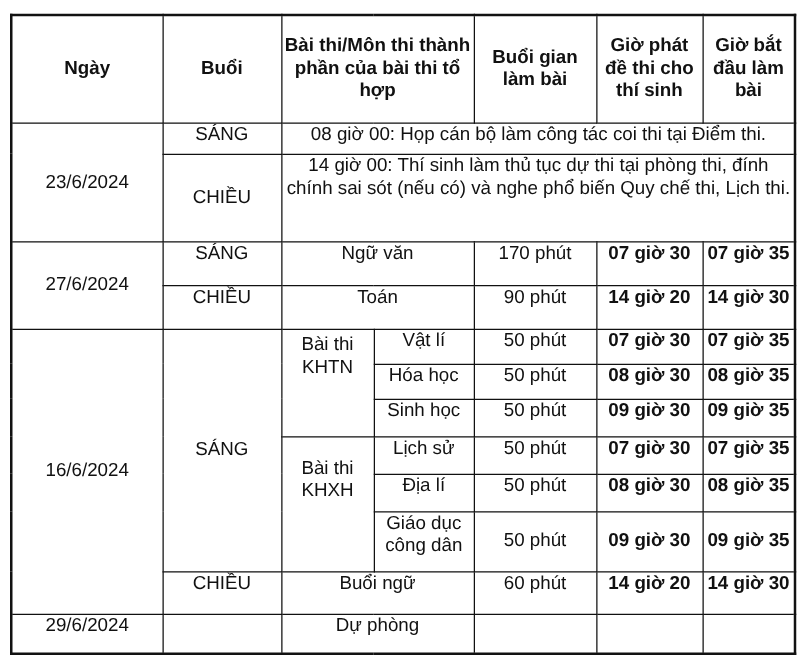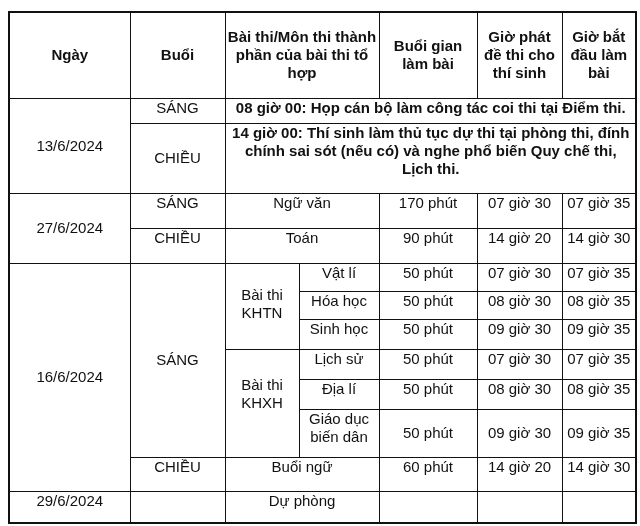--- a/index.html
+++ b/index.html
@@ -9,22 +9,22 @@
     position:absolute; left:8px; top:11px;
     border-collapse:collapse; table-layout:fixed;
     width:627px;
     border:2px solid #111;
   }
   table.sched td, table.sched th {
     border:1.5px solid #111; text-align:center; vertical-align:middle;
     font-size:15px; line-height:18px; padding:0 2px; overflow:hidden;
   }
   table.sched th { font-weight:bold; font-size:15px; line-height:18px; }
-  .bold { font-weight:normal;margin-top:39px; }
-  .left { text-align:center; padding-left:3px !important;font-weight:bold; }
+  .bold { font-weight:bold;margin-top:39px; }
+  .left { text-align:center; padding-left:3px !important; }
   .top { vertical-align:top !important; }
   .nowrap { white-space:nowrap; }
 </style>
 </head>
 <body>
 
 <table class="sched">
   <colgroup>
     <col style="width:121px">
     <col style="width:95px">
@@ -39,21 +39,21 @@
       <tr style="height:86px">
     <th>Ngày</th>
     <th>Buổi</th>
     <th colspan="2">Bài thi/Môn thi thành phần của bài thi tổ hợp</th>
     <th>Buổi gian làm bài</th>
     <th>Giờ phát đề thi cho thí sinh</th>
     <th>Giờ bắt đầu làm bài</th>
   </tr>
 
   <tr style="height:25px">
-    <td rowspan="2">13/6/2024</td>
+    <td rowspan="2">23/6/2024</td>
     <td class="top">SÁNG</td>
     <td colspan="5" class="left top">08 giờ 00: Họp cán bộ làm công tác coi thi tại Điểm thi.</td>
   </tr>
   <tr style="height:70px">
     <td>CHIỀU</td>
     <td colspan="5" class="left top">14 giờ 00: Thí sinh làm thủ tục dự thi tại phòng thi, đính chính sai sót (nếu có) và nghe phổ biến Quy chế thi, Lịch thi.</td>
   </tr>
 
   <tr style="height:35px">
     <td rowspan="2">27/6/2024</td>
@@ -67,54 +67,54 @@
     <td class="top">CHIỀU</td>
     <td colspan="2" class="top">Toán</td>
     <td class="top">90 phút</td>
     <td class="top bold nowrap">14 giờ 20</td>
     <td class="top bold nowrap">14 giờ 30</td>
   </tr>
 
   <tr style="height:28px">
     <td rowspan="7">16/6/2024</td>
     <td rowspan="6">SÁNG</td>
-    <td rowspan="3" class="top" style="padding-top:22px">Bài thi KHTN</td>
+    <td rowspan="3" class="top" style="padding-top:3px">Bài thi KHTN</td>
     <td class="top">Vật lí</td>
     <td class="top">50 phút</td>
     <td class="top bold nowrap">07 giờ 30</td>
     <td class="top bold nowrap">07 giờ 35</td>
   </tr>
   <tr style="height:28px">
     <td class="top">Hóa học</td>
     <td class="top">50 phút</td>
     <td class="top bold nowrap">08 giờ 30</td>
     <td class="top bold nowrap">08 giờ 35</td>
   </tr>
   <tr style="height:30px">
     <td class="top">Sinh học</td>
     <td class="top">50 phút</td>
     <td class="top bold nowrap">09 giờ 30</td>
     <td class="top bold nowrap">09 giờ 35</td>
   </tr>
 
   <tr style="height:30px">
-    <td rowspan="3" class="top" style="padding-top:26px">Bài thi KHXH</td>
+    <td rowspan="3" class="top" style="padding-top:16px">Bài thi KHXH</td>
     <td class="top">Lịch sử</td>
     <td class="top">50 phút</td>
     <td class="top bold nowrap">07 giờ 30</td>
     <td class="top bold nowrap">07 giờ 35</td>
   </tr>
   <tr style="height:30px">
     <td class="top">Địa lí</td>
     <td class="top">50 phút</td>
     <td class="top bold nowrap">08 giờ 30</td>
     <td class="top bold nowrap">08 giờ 35</td>
   </tr>
   <tr style="height:48px">
-    <td class="top">Giáo dục biến dân</td>
+    <td class="top">Giáo dục công dân</td>
     <td>50 phút</td>
     <td class="bold nowrap">09 giờ 30</td>
     <td class="bold nowrap">09 giờ 35</td>
   </tr>
 
   <tr style="height:34px">
     <td class="top">CHIỀU</td>
     <td colspan="2" class="top">Buổi ngữ</td>
     <td class="top">60 phút</td>
     <td class="top bold nowrap">14 giờ 20</td>

